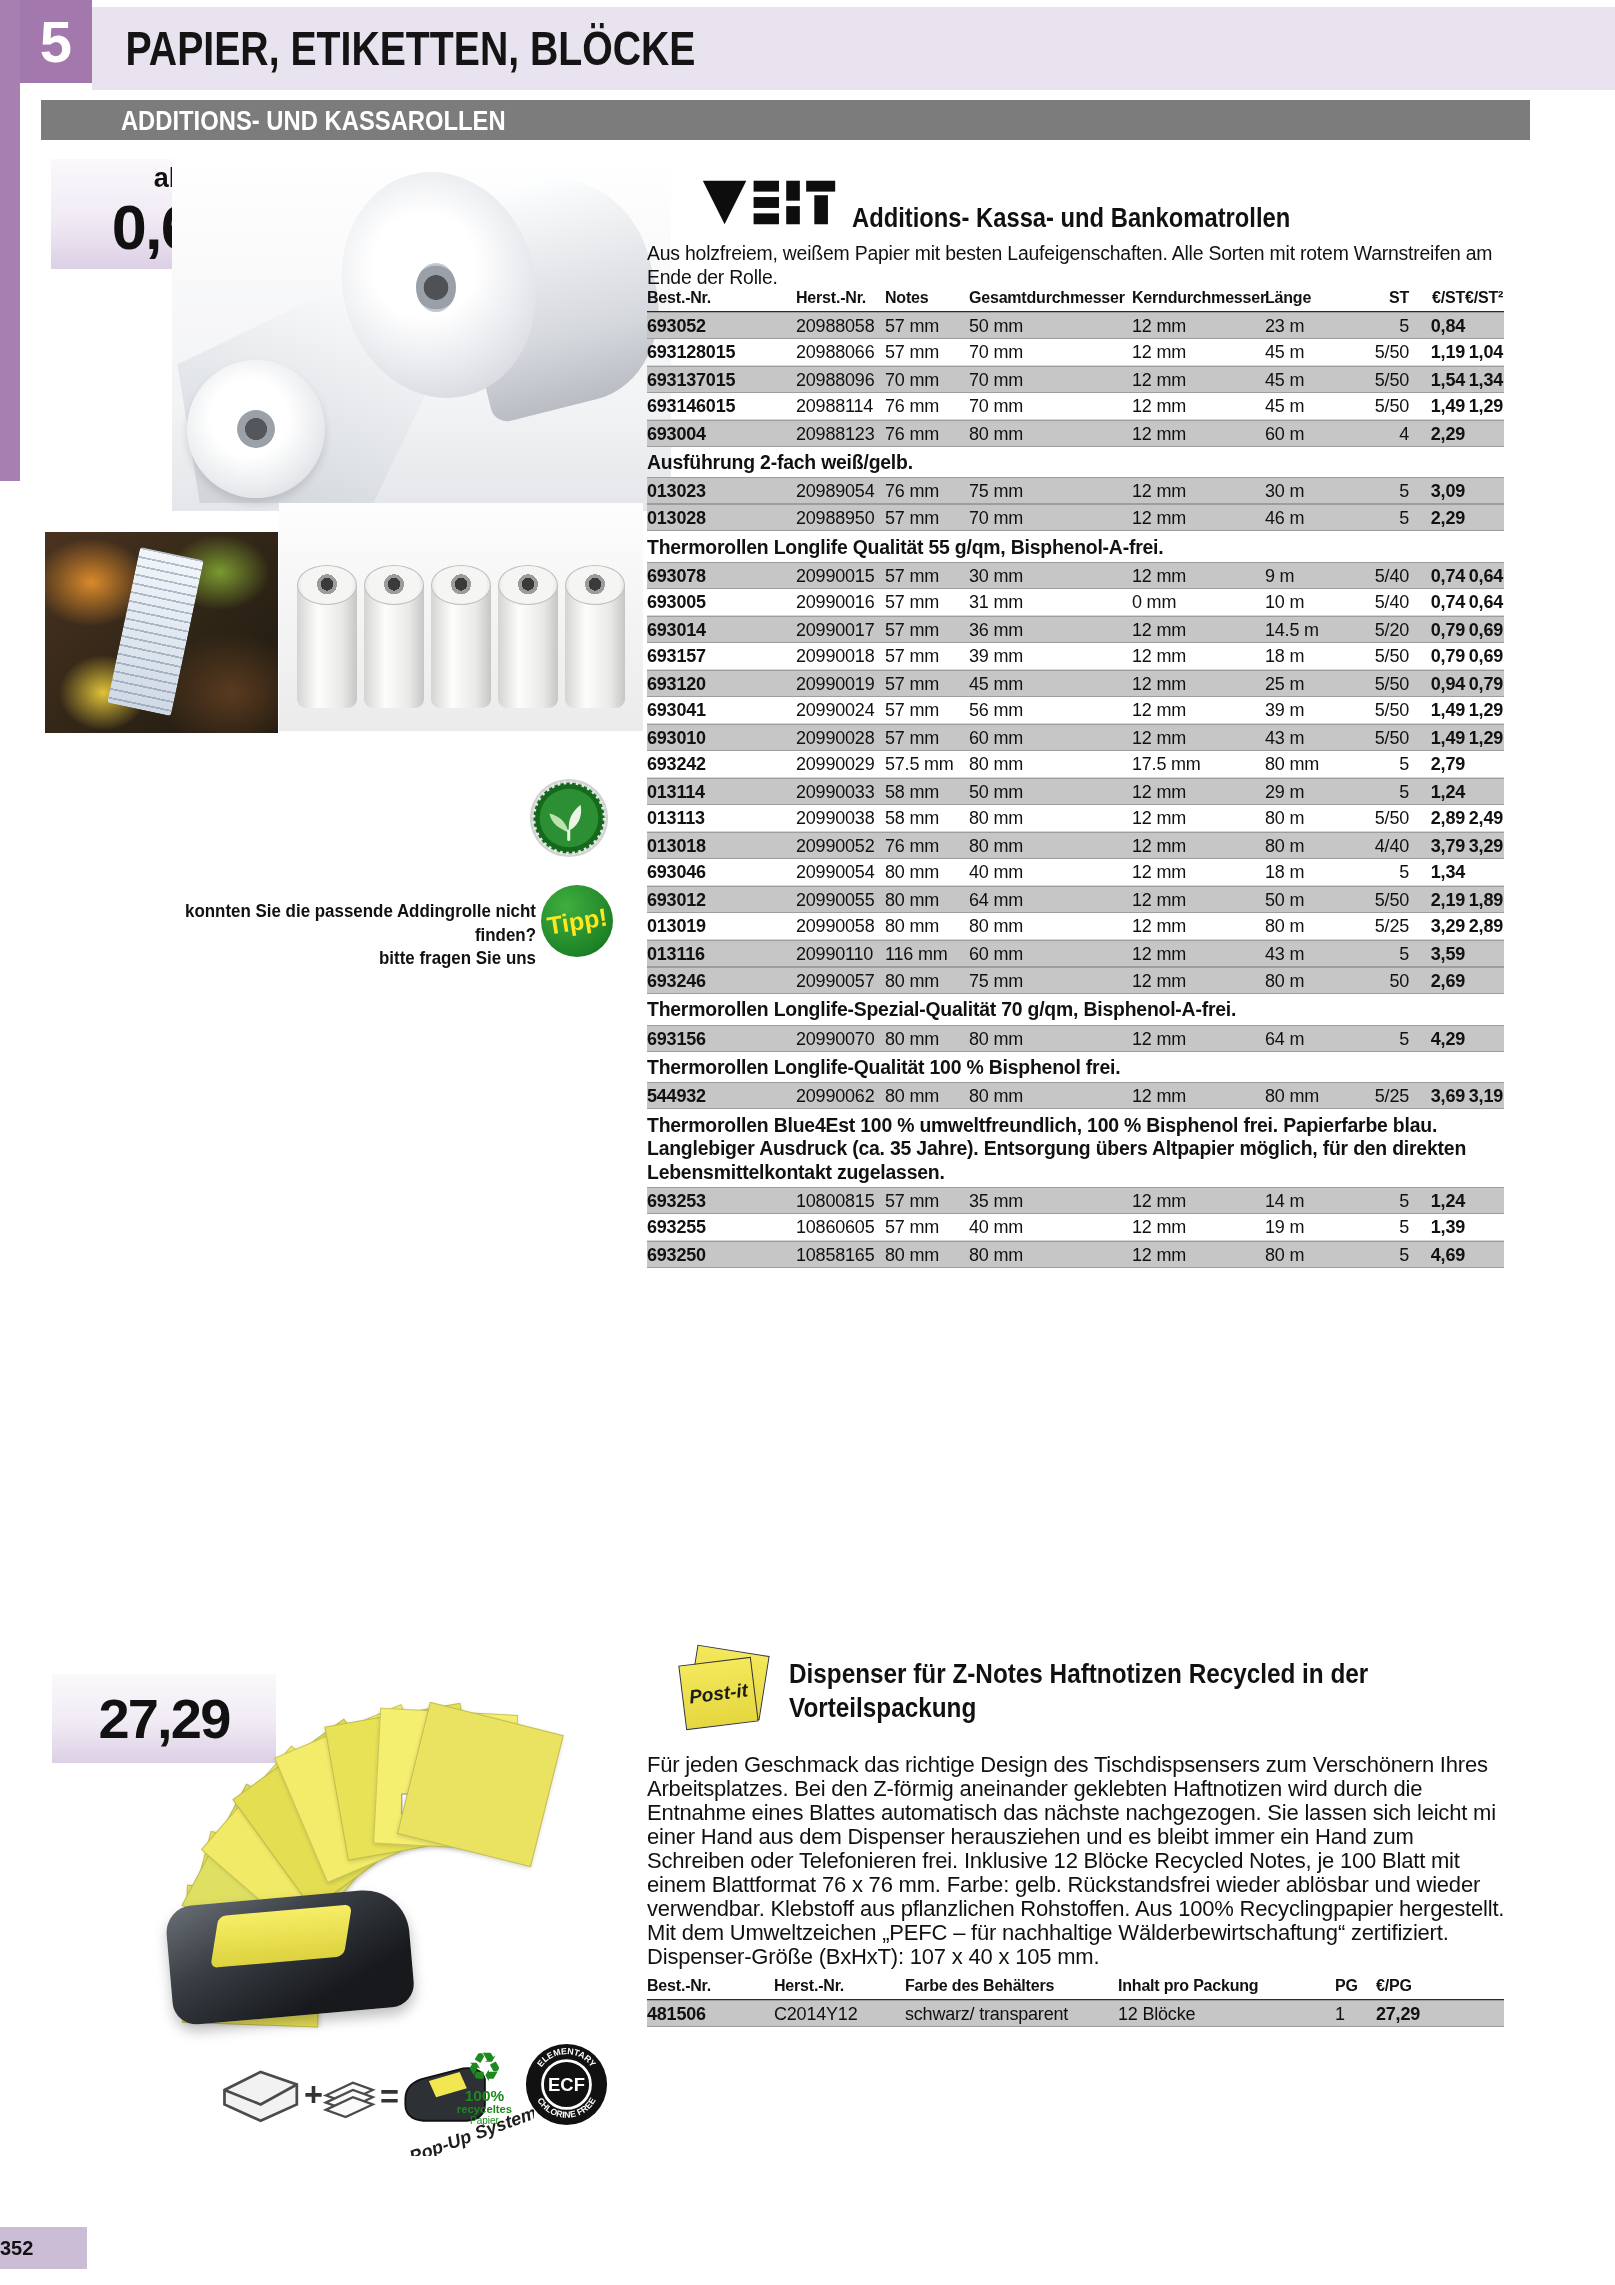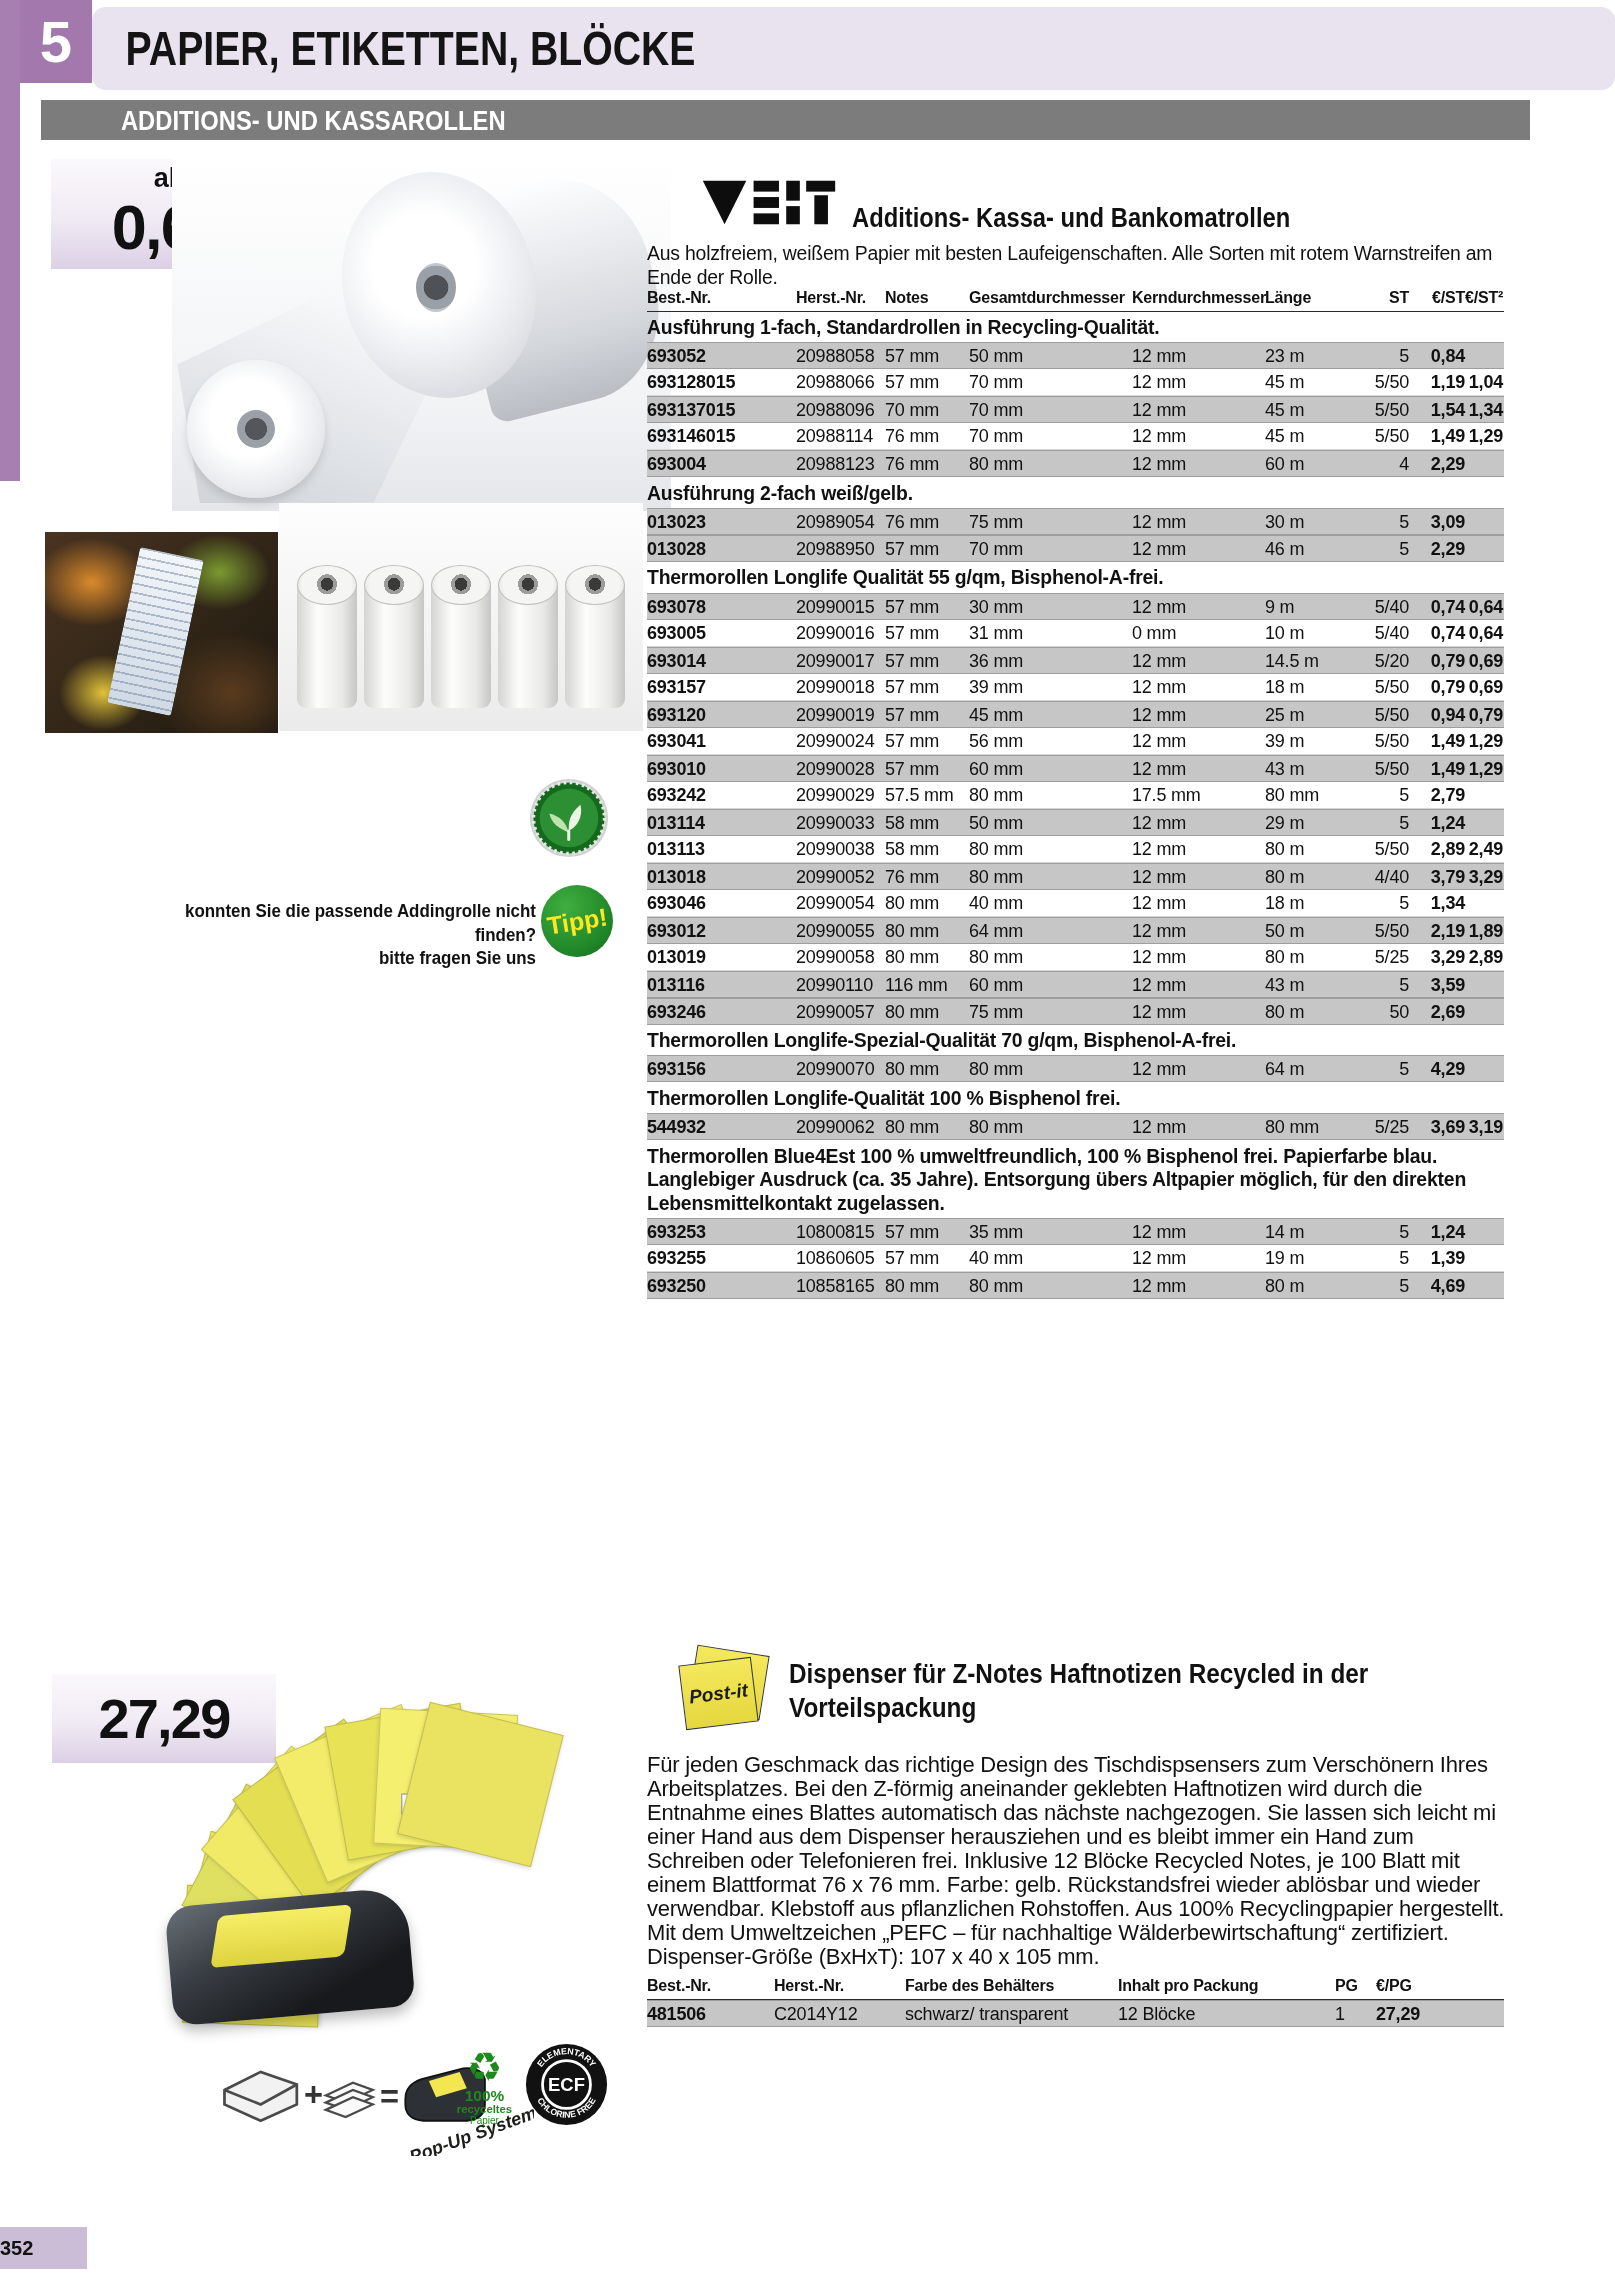--- a/index.html
+++ b/index.html
@@ -4,21 +4,21 @@
 <style>
   html,body{margin:0;padding:0;background:#fff;}
   .page{position:relative;width:1616px;height:2285px;background:#fff;overflow:hidden;
         font-family:"Liberation Sans",sans-serif;color:#111;}
 
   
   .left-strip{position:absolute;left:0;top:8;width:20px;height:481px;background:#a77fb1;}
   .chapter-box{position:absolute;left:20px;top:8;width:72px;height:83px;background:#a379ad;
                display:flex;align-items:center;justify-content:center;
                color:#fff;font-size:58px;font-weight:bold;}
-  .top-band{position:absolute;left:92px;top:7.2px;width:1523px;height:83px;background:#e9e2ef;border-radius:14px;}
+  .top-band{position:absolute;left:92px;top:7.2px;width:1523px;height:83px;background:#e9e2ef;}
   .top-band h1{margin:0;padding-left:42px;line-height:83px;font-size:49px;font-weight:bold;
                white-space:nowrap;transform:scaleX(.8);transform-origin:left center;color:#141414;}
 
   .banner{position:absolute;left:41px;width:1489px;height:40px;background:#7c7c7c;}
   .banner span{display:block;padding-left:94px;line-height:41px;color:#fff;font-size:28px;
                font-weight:bold;white-space:nowrap;transform:scaleX(.85);transform-origin:left center;}
   .banner1{top:100px;} .banner2{top:1497px;}
 
   
   .price-box{position:absolute;background:linear-gradient(180deg,#fbf9fc 0%,#f0eaf4 55%,#dcd0e5 100%);
@@ -257,21 +257,20 @@
         <span class="c c1">Herst.-Nr.</span>
         <span class="c c2">Notes</span>
         <span class="c c3">Gesamtdurchmesser</span>
         <span class="c c4">Kerndurchmesser</span>
         <span class="c c5">Länge</span>
         <span class="c c6">ST</span>
         <span class="c c7">€/ST</span>
         <span class="c c8">€/ST²</span>
       </div>
     <div class="tbody">
-        <div class="tgroup">Ausführung 1-fach, Standardrollen in Recycling-Qualität.</div>
         <div class="trow gray">
           <span class="c c0">693052</span>
           <span class="c c1">20988058</span>
           <span class="c c2">57 mm</span>
           <span class="c c3">50 mm</span>
           <span class="c c4">12 mm</span>
           <span class="c c5">23 m</span>
           <span class="c c6">5</span>
           <span class="c c7">0,84</span>
           <span class="c c8"></span>

